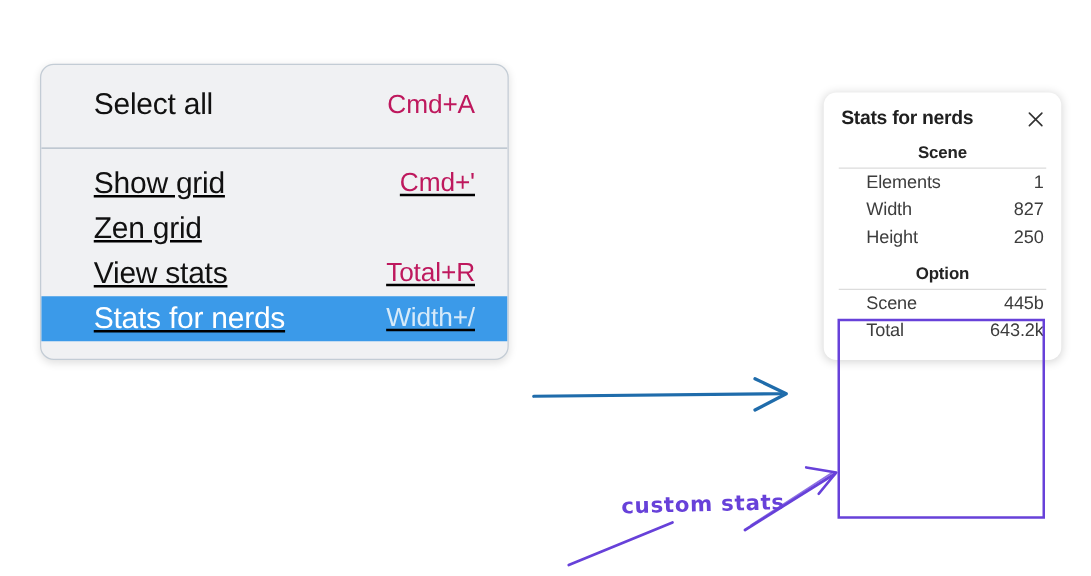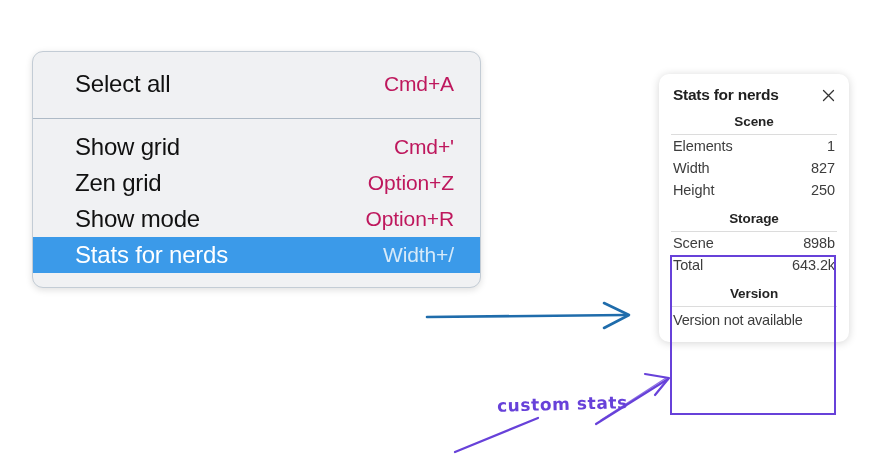--- a/index.html
+++ b/index.html
@@ -13,36 +13,37 @@
     font-family: "Liberation Sans", sans-serif;
     position: relative;
     overflow: hidden;
   }
 
   
   #context-menu {
     position: absolute;
     left: 32px;
     top: 51px;
-    width: 449px;
+    width: 375px;
     background: #f0f1f3;
     border: 1px solid #c3ccd5;
     border-radius: 11px;
     box-shadow: 0 2px 7px rgba(0,0,0,0.13);
     overflow: hidden;
     box-sizing: border-box;
   }
   .menu-group {
     padding: 9px 0 9px 0;
   }
   .menu-group.group-top {
     padding: 14px 0 16px 0;
   }
   .menu-group.group-bottom {
     padding: 10px 0 14px 0;
+    text-decoration: underline;
   }
   .menu-sep {
     height: 1px;
     background: #aebac6;
     width: 100%;
   }
   .menu-item {
     display: flex;
     align-items: center;
     justify-content: space-between;
@@ -116,20 +117,21 @@
     background: #dcdcdc;
     margin: 0 12px;
   }
   .stat-row {
     display: flex;
     justify-content: space-between;
     align-items: baseline;
     padding: 3px 14px 3px 14px;
     font-size: 14.5px;
     color: #3d3d3d;
+    margin-left: 20px;
   }
   .stat-row .k { letter-spacing: -0.1px; }
   .stat-row .v { letter-spacing: -0.1px; }
   .version-text {
     padding: 5px 14px 2px 14px;
     font-size: 14.5px;
     color: #3d3d3d;
     letter-spacing: -0.2px;
   }
 
@@ -180,25 +182,24 @@
 
   <div class="menu-sep"></div>
 
   <div class="menu-group group-bottom">
     <div class="menu-item">
       <span class="label">Show grid</span>
       <span class="shortcut">Cmd+'</span>
     </div>
     <div class="menu-item">
       <span class="label">Zen grid</span>
-      <span class="shortcut">Option+Z</span>
-    </div>
-    <div class="menu-item">
-      <span class="label">Show mode</span>
-      <span class="shortcut">Option+R</span>
+    </div>
+    <div class="menu-item">
+      <span class="label">View stats</span>
+      <span class="shortcut">Total+R</span>
     </div>
     <div class="menu-item selected">
       <span class="label">Stats for nerds</span>
       <span class="shortcut">Width+/</span>
     </div>
   </div>
 </div>
 
 <div id="stats-panel">
 
@@ -222,37 +223,32 @@
       <span class="k">Width</span>
       <span class="v">827</span>
     </div>
     <div class="stat-row">
       <span class="k">Height</span>
       <span class="v">250</span>
     </div>
   </div>
 
   <div>
-    <div class="section-head">Storage</div>
+    <div class="section-head">Option</div>
     <div class="hrule"></div>
     <div class="stat-row">
       <span class="k">Scene</span>
-      <span class="v">898b</span>
+      <span class="v">445b</span>
     </div>
     <div class="stat-row">
       <span class="k">Total</span>
       <span class="v">643.2k</span>
     </div>
   </div>
 
-  <div>
-    <div class="section-head">Version</div>
-    <div class="hrule"></div>
-    <div class="version-text">Version not available</div>
-  </div>
 </div>
 
 <div id="custom-stats-box"></div>
 
 <svg id="annotation-layer" viewBox="0 0 873 461">
 
   <g>
     <path d="M427 317 L625 315" stroke="#1f6cab" stroke-width="2.6" fill="none" stroke-linecap="round"></path>
     <path d="M604 303 L629 315 L604 328" stroke="#1f6cab" stroke-width="2.6" fill="none" stroke-linecap="round" stroke-linejoin="round"></path>
   </g>

